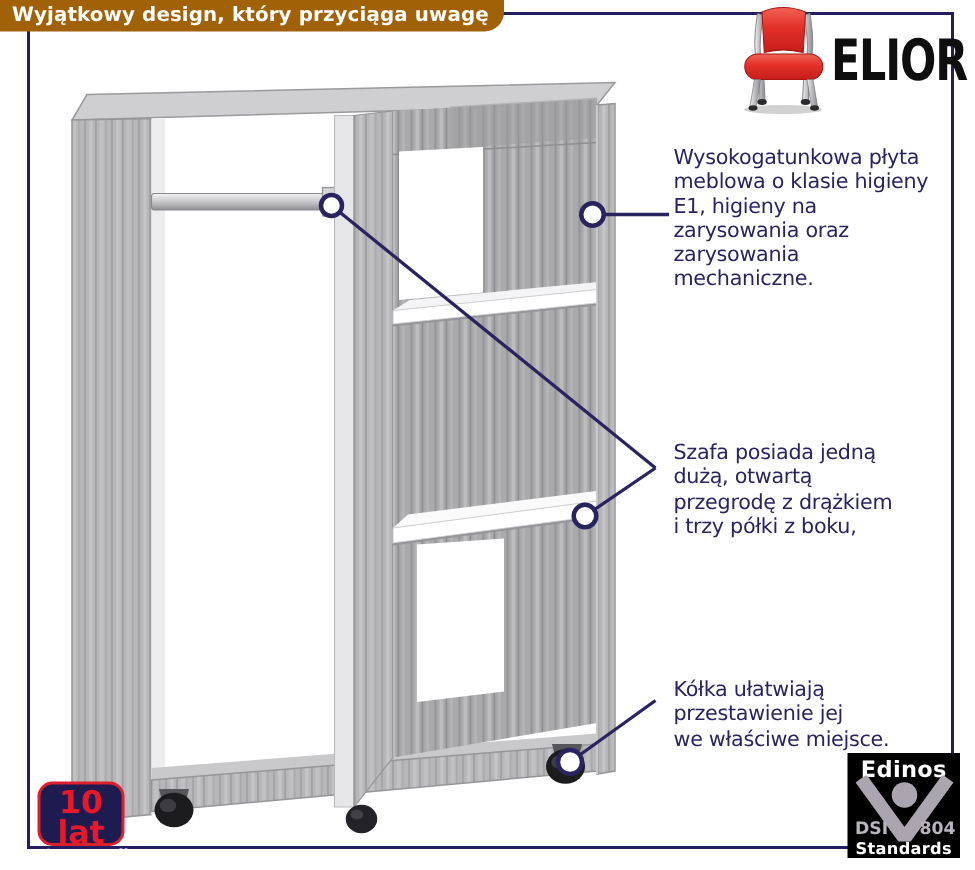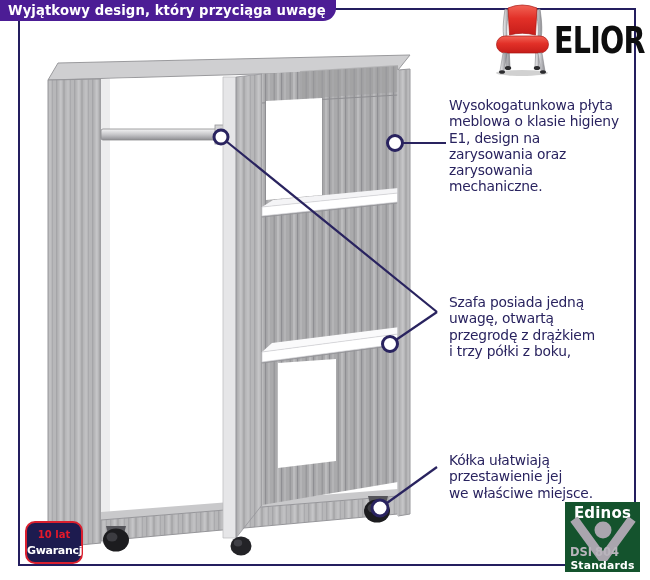--- a/index.html
+++ b/index.html
@@ -5,21 +5,21 @@
   html,body{margin:0;padding:0;background:#fff;}
   .canvas{
     position:relative;width:650px;height:580px;background:#ffffff;
     font-family:"DejaVu Sans","Liberation Sans",sans-serif;overflow:hidden;
   }
   .frame{
     position:absolute;left:18px;top:8px;width:618px;height:558px;
     border:2px solid #241e5f;box-sizing:border-box;background:#ffffff;
   }
   .banner{
-    position:absolute;left:0;top:0;width:336px;height:21px;background:#4c1d95;
+    position:absolute;left:0;top:0;width:336px;height:21px;background:#a16207;
     border-radius:0 0 13px 0;z-index:6;color:#ffffff;font-weight:bold;
     font-size:13.2px;line-height:21px;padding-left:8px;box-sizing:border-box;
     letter-spacing:.1px;white-space:nowrap;
   }
   .logo{position:absolute;right:6px;top:2px;width:150px;height:80px;z-index:5;}
   .logo .chair{position:absolute;left:0;top:1px;}
   .logo .brand{
     position:absolute;left:60px;top:19px;font-size:38px;font-weight:bold;color:#0e0e0e;
     transform:scaleX(.75);transform-origin:left top;letter-spacing:-1px;line-height:38px;
   }
@@ -28,32 +28,32 @@
     position:absolute;left:449px;color:#29235f;font-weight:normal;font-size:13.8px;
     line-height:16.3px;z-index:4;white-space:nowrap;letter-spacing:-.2px;
   }
   .note div{height:16.3px;}
   #note1{top:97px;} #note2{top:294px;} #note3{top:452px;}
   .badge-warranty{
     position:absolute;left:25px;top:521px;width:58px;height:43px;background:#1d1b4f;
     border:2.5px solid #da1f2e;border-radius:10px;box-sizing:border-box;z-index:7;
     text-align:center;
   }
-  .badge-warranty .b1{color:#e6192b;font-weight:bold;font-size:10px;line-height:20px;margin-top:2px;}
+  .badge-warranty .b1{color:#e6192b;font-weight:bold;font-size:21px;line-height:20px;margin-top:2px;}
   .badge-warranty .b2{color:#ffffff;font-weight:bold;font-size:11px;line-height:12px;letter-spacing:-.3px;}
   .badge-standards{
-    position:absolute;left:565px;top:502px;width:75px;height:70px;background:#14532d;z-index:7;
+    position:absolute;left:565px;top:502px;width:75px;height:70px;background:#000000;z-index:7;
   }
   .badge-standards .ed{
     position:absolute;top:2px;left:0;width:100%;text-align:center;color:#fff;
     font-weight:bold;font-size:15px;letter-spacing:.2px;
   }
   .badge-standards .vlogo{position:absolute;left:0;top:15px;}
   .badge-standards .dsi{position:absolute;left:5px;bottom:13px;color:#b9b4bc;font-weight:bold;font-size:11.5px;}
-  .badge-standards .n804{position:absolute;right:21px;bottom:13px;color:#b9b4bc;font-weight:bold;font-size:11.5px;}
+  .badge-standards .n804{position:absolute;right:3px;bottom:13px;color:#b9b4bc;font-weight:bold;font-size:11.5px;}
   .badge-standards .std{
     position:absolute;bottom:0;left:0;width:100%;text-align:center;color:#fff;
     font-weight:bold;font-size:10.8px;letter-spacing:.2px;margin-top:26px;
   }
 </style>
 </head>
 <body>
 
 <div class="canvas">
 
@@ -186,28 +186,28 @@
       <circle cx="221" cy="137" r="7"></circle>
       <circle cx="395" cy="143" r="7.5"></circle>
       <circle cx="390" cy="344" r="7.5"></circle>
       <circle cx="380" cy="508" r="8"></circle>
     </g>
   </svg>
 
   <div class="note" id="note1">
     <div>Wysokogatunkowa płyta</div>
     <div>meblowa o klasie higieny</div>
-    <div>E1, design na</div>
+    <div>E1, higieny na</div>
     <div>zarysowania oraz</div>
     <div>zarysowania</div>
     <div>mechaniczne.</div>
   </div>
   <div class="note" id="note2">
     <div>Szafa posiada jedną</div>
-    <div>uwagę, otwartą</div>
+    <div>dużą, otwartą</div>
     <div>przegrodę z drążkiem</div>
     <div>i trzy półki z boku,</div>
   </div>
   <div class="note" id="note3">
     <div>Kółka ułatwiają</div>
     <div>przestawienie jej</div>
     <div>we właściwe miejsce.</div>
   </div>
 
   <div class="badge-warranty">

